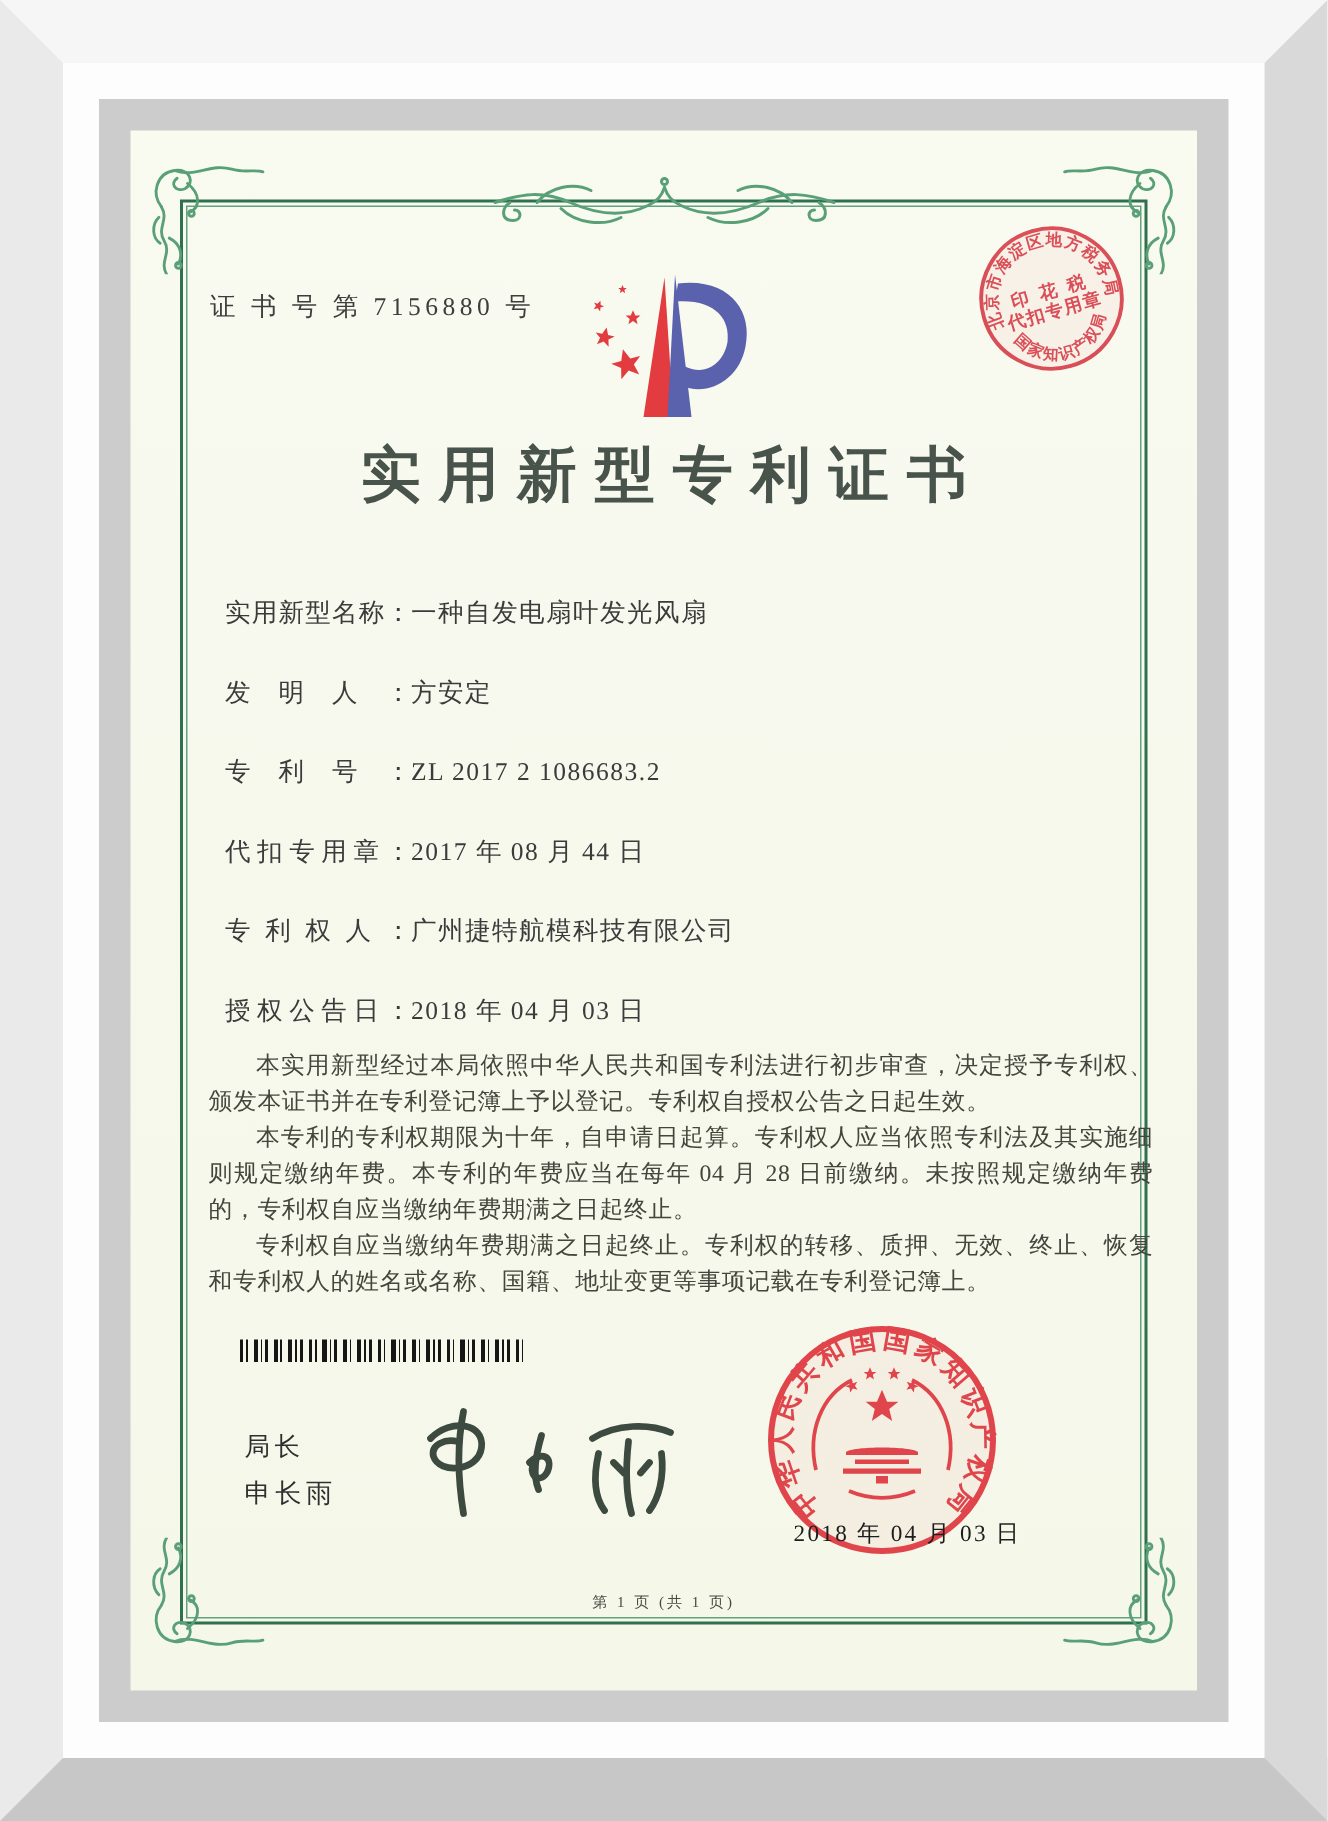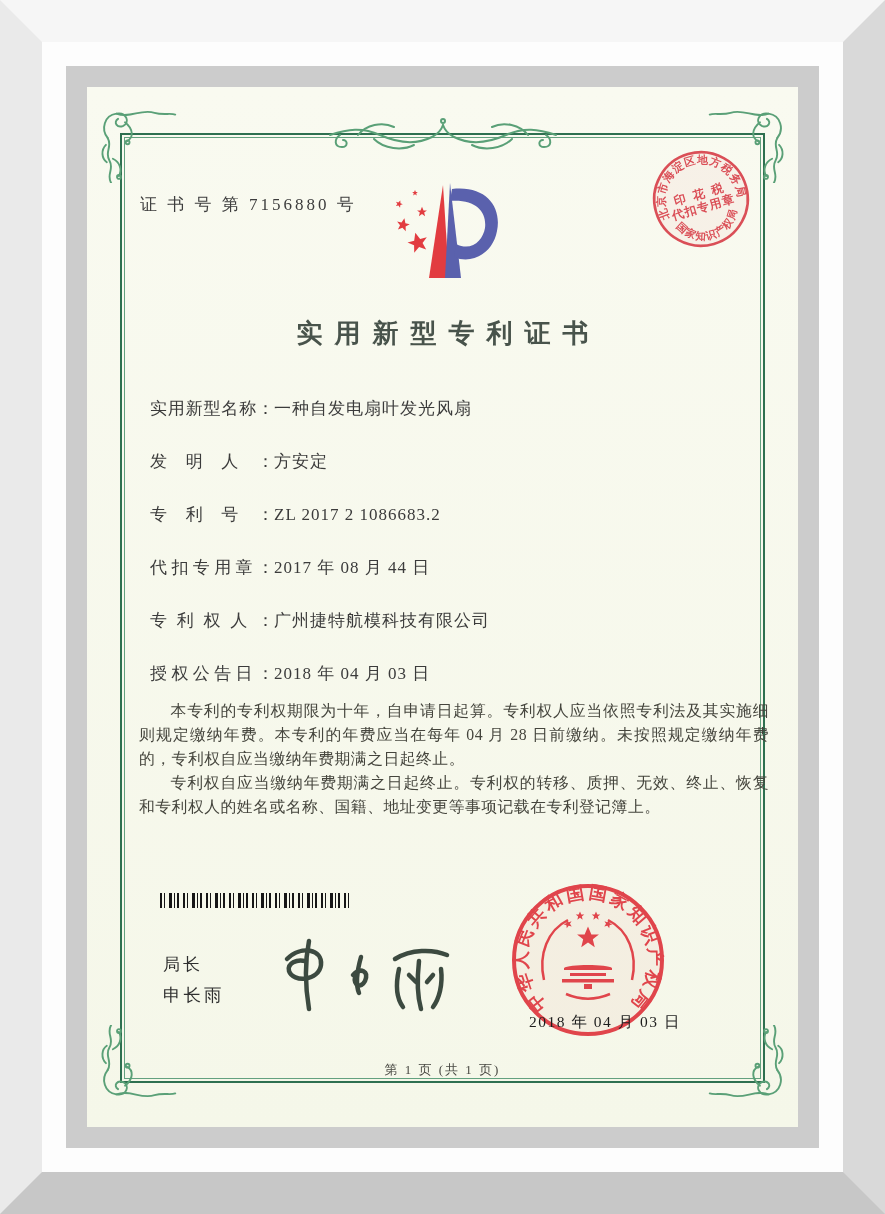--- a/index.html
+++ b/index.html
@@ -23,22 +23,22 @@
   .corner.br{right:12px;bottom:24px;transform:scaleX(-1);}
   .top-ornament{position:absolute;top:18px;left:50%;transform:translateX(-50%);
                 width:230px;height:56px;color:#5aa077;}
 
   .cert-number{position:absolute;left:53px;top:106px;font-size:17px;letter-spacing:3px;color:#3d3d3d;}
 
   .logo{position:absolute;left:50%;top:94px;transform:translateX(-50%);width:122px;height:100px;}
 
   .tax-stamp{position:absolute;left:562px;top:60px;width:104px;height:104px;transform:rotate(-16deg);opacity:.92;}
 
-  .title{position:absolute;left:0;width:100%;top:229px;text-align:center;
-         font-size:26px;font-weight:700;letter-spacing:12px;text-indent:12px;color:#48534b;}
+  .title{position:absolute;left:0;width:100%;top:202px;text-align:center;
+         font-size:40px;font-weight:700;letter-spacing:12px;text-indent:12px;color:#48534b;}
 
   .fields{position:absolute;left:63px;top:310px;width:600px;font-size:17px;color:#3b3b3b;}
   .field{height:22px;margin-bottom:31px;white-space:nowrap;}
   .field .lbl{display:inline-block;width:124px;text-align:justify;text-align-last:justify;}
   .field .val{letter-spacing:1px;}
 
   .paras{position:absolute;left:52px;top:612px;width:630px;font-size:15.8px;line-height:24px;
          color:#45453d;text-align:justify;letter-spacing:.5px;}
   .paras p{margin:0;text-indent:2em;}
 
@@ -53,21 +53,21 @@
   .director-title{position:absolute;left:76px;top:866px;font-size:17px;letter-spacing:3px;color:#2f2f2f;
                   font-family:"Liberation Sans","DejaVu Sans",sans-serif;}
   .director-name{position:absolute;left:76px;top:896px;font-size:17.5px;letter-spacing:3px;color:#2f2f2f;
                   font-family:Liberation Mono, monospace;}
   .signature{position:absolute;left:188px;top:846px;width:190px;height:84px;}
 
   .main-seal{position:absolute;left:421px;top:793px;width:160px;height:160px;opacity:.93;}
   .seal-date{position:absolute;left:442px;top:925px;font-size:15.5px;letter-spacing:1.5px;color:#1d1d1d;}
 
   .footer{position:absolute;left:0;width:100%;top:974px;text-align:center;
-          font-size:13px;letter-spacing:2px;color:#4a4a44;}
+          font-size:10px;letter-spacing:2px;color:#4a4a44;}
 
   svg text{font-family:"Liberation Sans","DejaVu Sans",sans-serif;}
 </style>
 </head>
 <body>
 
 <svg width="0" height="0" style="position:absolute" aria-hidden="true">
   <defs>
     <polygon id="star" points="0,-10 2.94,-3.09 9.51,-3.09 4.19,1.18 5.88,8.09 0,4 -5.88,8.09 -4.19,1.18 -9.51,-3.09 -2.94,-3.09"></polygon>
     <symbol id="cornerFlourish" viewBox="0 0 90 90">
@@ -168,20 +168,21 @@
           </div>
           <div class="field">
             <span class="lbl">专利权人：</span><span class="val">广州捷特航模科技有限公司</span>
           </div>
           <div class="field">
             <span class="lbl">授权公告日：</span><span class="val">2018 年 04 月 03 日</span>
           </div>
         </div>
 
         <div class="paras">
+          <p>本实用新型经过本局依照中华人民共和国专利法进行初步审查，决定授予专利权、颁发本证书并在专利登记簿上予以登记。专利权自授权公告之日起生效。</p>
           <p>本专利的专利权期限为十年，自申请日起算。专利权人应当依照专利法及其实施细则规定缴纳年费。本专利的年费应当在每年 04 月 28 日前缴纳。未按照规定缴纳年费的，专利权自应当缴纳年费期满之日起终止。</p>
           <p>专利权自应当缴纳年费期满之日起终止。专利权的转移、质押、无效、终止、恢复和专利权人的姓名或名称、国籍、地址变更等事项记载在专利登记簿上。</p>
         </div>
 
         <div class="barcode"></div>
 
         <div class="director-title">局长</div>
         <div class="director-name">申长雨</div>
 
         <svg class="signature" viewBox="0 0 190 84">

